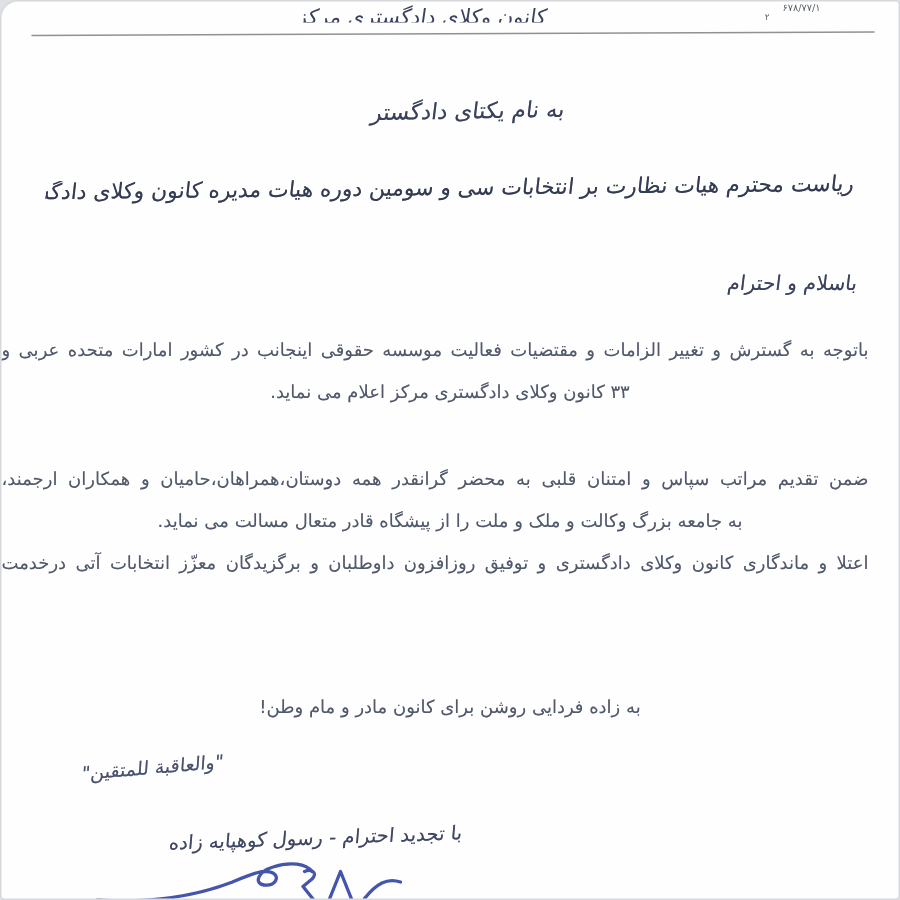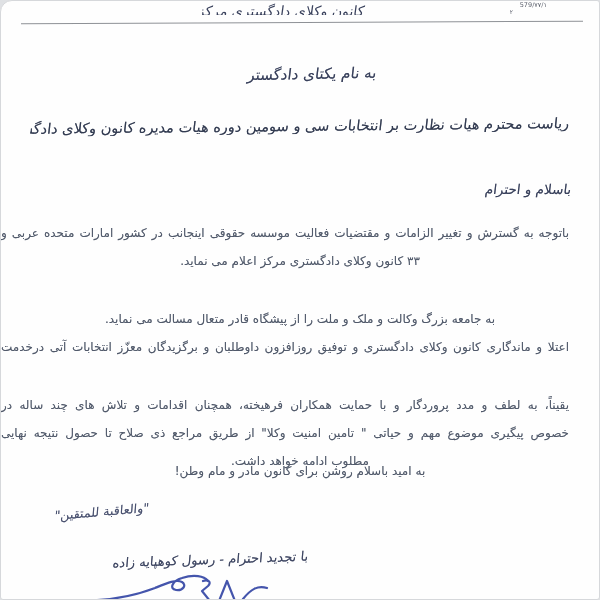--- a/index.html
+++ b/index.html
@@ -62,21 +62,21 @@
   .bodytext{
     position:absolute;left:30px;right:28px;
     color:#515a6b;font-size:12px;
     text-shadow:0 0 .3px rgba(81,90,107,.4);
   }
   .para{position:absolute;left:0;right:0;}
   .p1{top:0;} .p2{top:86px;} .p3{top:172px;}
   .pline{
     line-height:28px;white-space:nowrap;overflow:hidden;
     text-align:justify;text-align-last:justify;
-    padding-right:30px;
+    padding-right:20px;
   }
   .pline.last{
     text-align-last:center;
     padding-right:0;
   }
   .bodywrap{position:absolute;left:0;right:0;top:218px;height:262px;}
   .hope{
     position:absolute;left:0;right:0;top:463px;
     text-align:center;font-size:12px;color:#515a6b;
     text-shadow:0 0 .3px rgba(81,90,107,.4);
@@ -99,48 +99,44 @@
   }
 </style>
 </head>
 <body>
 
 <div class="page">
 
   <div class="lh-script-clip">
     <span>کانون وکلای دادگستری مرکز</span>
   </div>
-  <div class="lh-num">579/۷۷/۱</div>
+  <div class="lh-num">۶۷۸/۷۷/۱</div>
   <div class="lh-mark">۲</div>
 
   <div class="rule"></div>
 
   <div class="bismillah">به نام یکتای دادگستر</div>
 
   <div class="recipient">ریاست محترم هیات نظارت بر انتخابات سی و سومین دوره هیات مدیره کانون وکلای دادگستری مرکز</div>
 
   <div class="greeting">باسلام و احترام</div>
 
   <div class="bodywrap bodytext">
     <div class="para p1">
       <div class="pline">باتوجه به گسترش و تغییر الزامات و مقتضیات فعالیت موسسه حقوقی اینجانب در کشور امارات متحده عربی و</div>
       <div class="pline last">۳۳ کانون وکلای دادگستری مرکز اعلام می نماید.</div>
     </div>
     <div class="para p2">
+      <div class="pline">ضمن تقدیم مراتب سپاس و امتنان قلبی به محضر گرانقدر همه دوستان،همراهان،حامیان و همکاران ارجمند،</div>
       <div class="pline last">به جامعه بزرگ وکالت و ملک و ملت را از پیشگاه قادر متعال مسالت می نماید.</div>
       <div class="pline">اعتلا و ماندگاری کانون وکلای دادگستری و توفیق روزافزون داوطلبان و برگزیدگان معزّز انتخابات آتی درخدمت</div>
     </div>
-    <div class="para p3">
-      <div class="pline">یقیناً، به لطف و مدد پروردگار و با حمایت همکاران فرهیخته، همچنان اقدامات و تلاش های چند ساله در</div>
-      <div class="pline">خصوص پیگیری موضوع مهم و حیاتی " تامین امنیت وکلا" از طریق مراجع ذی صلاح تا حصول نتیجه نهایی</div>
-      <div class="pline last">مطلوب ادامه خواهد داشت.</div>
-    </div>
   </div>
 
-  <div class="hope">به امید باسلام روشن برای کانون مادر و مام وطن!</div>
+  <div class="hope">به زاده فردایی روشن برای کانون مادر و مام وطن!</div>
 
   <div class="closing">"والعاقبة للمتقین"</div>
 
   <div class="sigline">با تجدید احترام - رسول کوهپایه زاده</div>
 
   <svg class="ink" viewBox="0 0 232 30">
     <g fill="none" stroke="#3547a5" stroke-width="2.2" stroke-linecap="round" stroke-linejoin="round" opacity="0.92">
       <path d="M 8 29 C 40 31 72 27 98 17 C 110 12 119 8 125 11 C 130 14 126 20 119 19 C 112 18 115 10 125 7 C 137 3 147 5 151 10"></path>
       <path d="M 146 10 C 151 8 155 11 151 15 L 145 20 L 153 30"></path>
       <path d="M 162 30 L 170 10 L 178 30"></path>

